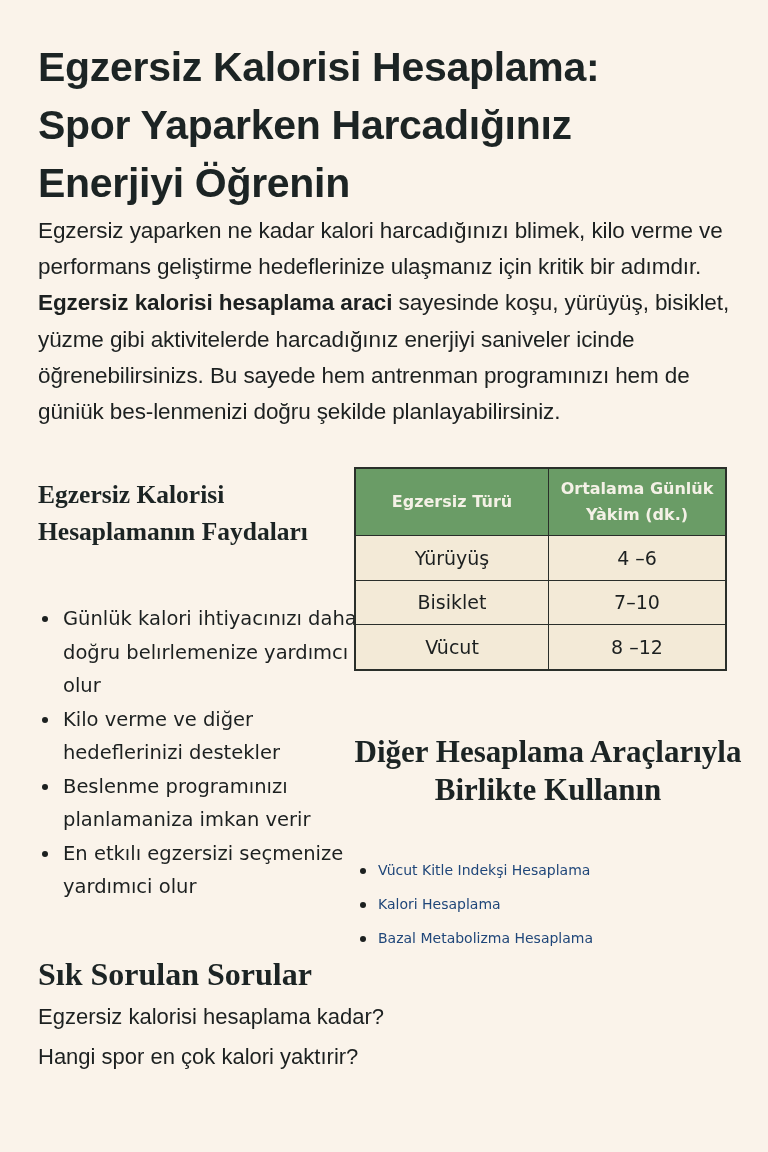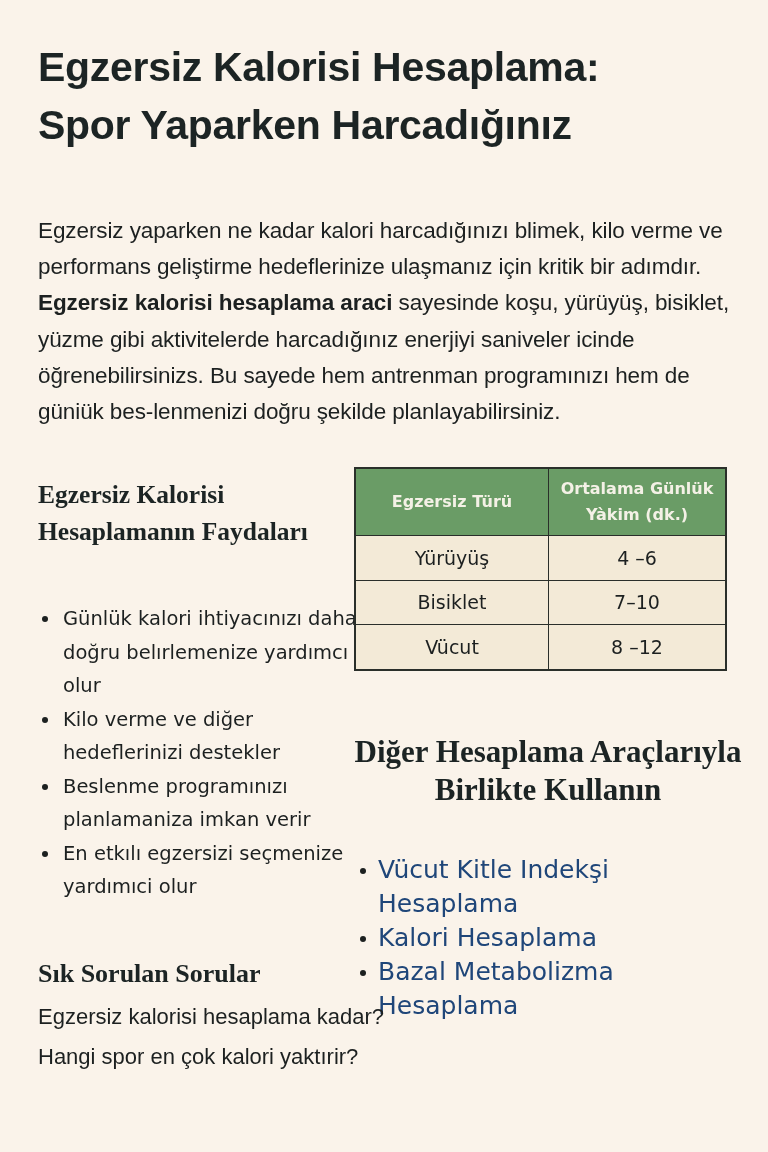--- a/index.html
+++ b/index.html
@@ -58,44 +58,45 @@
     border: 1.5px solid #2a2f2a;
   }
   .tools-title {
     position: absolute; left: 353px; top: 733px; width: 390px;
     font-size: 31px; line-height: 38px; text-align: center;
   }
   .tools-list {
     position: absolute; left: 356px; top: 853px; width: 400px;
     list-style: none; margin: 0; padding: 0;
     font-family: "DejaVu Sans", sans-serif;
-    font-size: 25px; line-height: 34px;
+    font-size: 14px; line-height: 34px;
   }
   .tools-list li { position: relative; padding-left: 22px; }
   .tools-list li::before {
     content: ""; position: absolute; left: 4px; top: 15px;
     width: 6px; height: 6px; border-radius: 50%; background: #1c2020;
   }
   .tools-list a { color: #1f4679; text-decoration: none; }
   .faq-title {
     position: absolute; left: 38px; top: 955px; width: 500px;
-    font-size: 26px; line-height: 38px;
+    font-size: 32px; line-height: 38px;
   }
   .faq-list {
     position: absolute; left: 38px; top: 997px; width: 700px;
     list-style: none; margin: 0; padding: 0;
     font-size: 22px; line-height: 39.5px; color: #1c2020;
   }
 </style>
 </head>
 <body>
 
 <h1 class="page-title">
   <span>Egzersiz Kalorisi Hesaplama:</span><br>
   <span>Spor Yaparken Harcadığınız</span><br>
+  <span>Enerjiyi Öğrenin</span>
 </h1>
 
 <p class="intro"><span>Egzersiz yaparken ne kadar kalori harcadığınızı blimek, kilo verme ve performans geliştirme hedeflerinize ulaşmanız için kritik bir adımdır. </span><b>Egzersiz kalorisi hesaplama araci</b><span> sayesinde koşu, yürüyüş, bisiklet, yüzme gibi aktivitelerde harcadığınız enerjiyi saniveler icinde öğrenebilirsinizs. Bu sayede hem antrenman programınızı hem de güniük bes-lenmenizi doğru şekilde planlayabilirsiniz.</span></p>
 
 <h2 class="h2 benefits-title">Egzersiz Kalorisi Hesaplamanın Faydaları</h2>
 <ul class="benefits-list">
   <li>Günlük kalori ihtiyacınızı daha doğru belırlemenize yardımcı olur</li>
   <li>Kilo verme ve diğer hedeflerinizi destekler</li>
   <li>Beslenme programınızı planlamaniza imkan verir</li>
   <li>En etkılı egzersizi seçmenize yardımıci olur</li>

